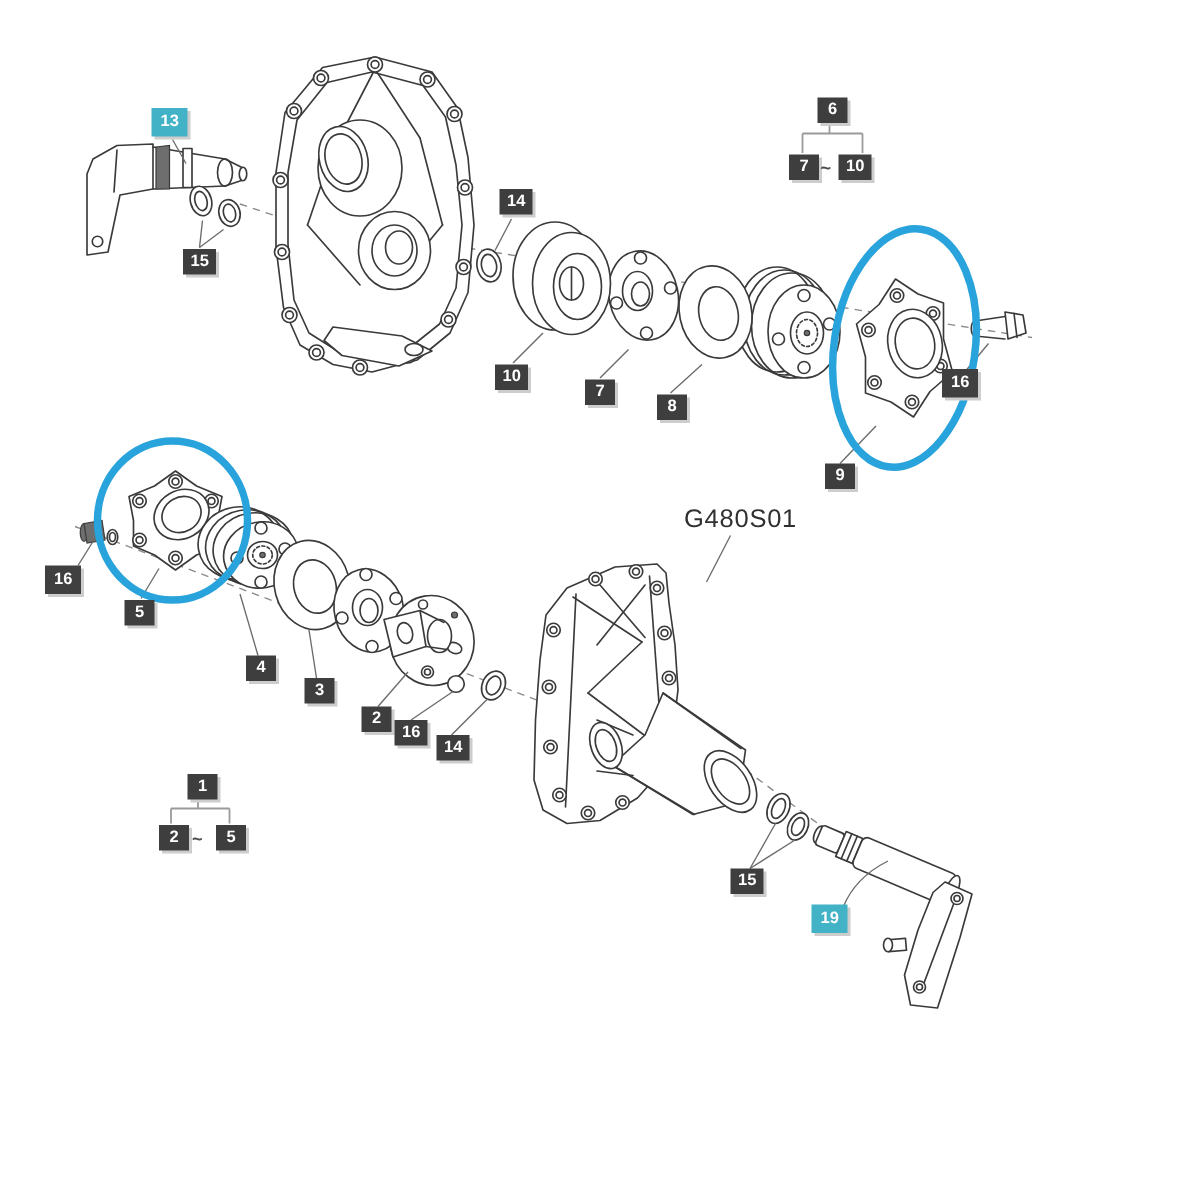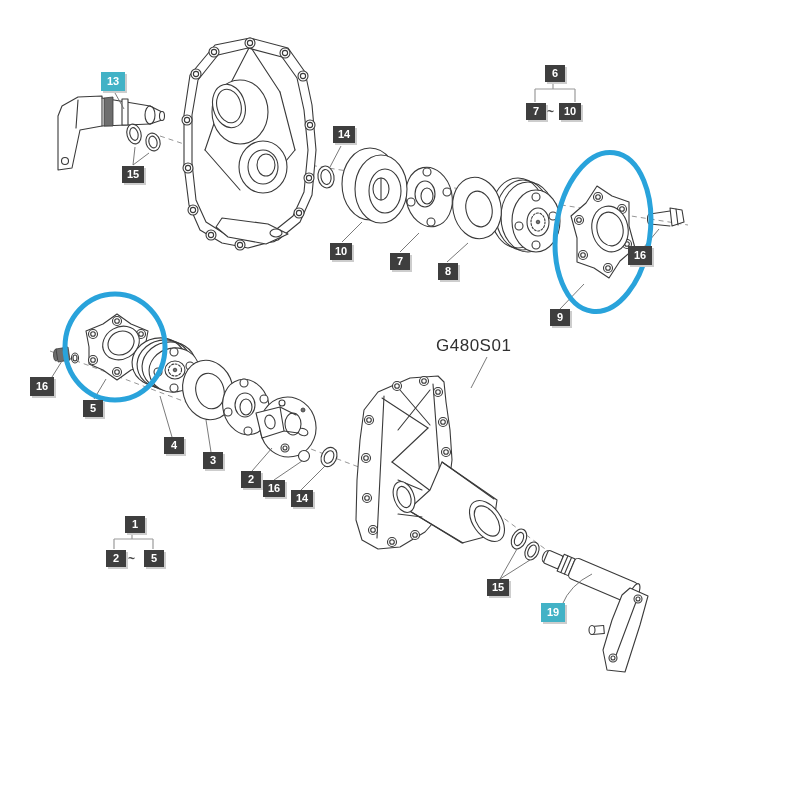--- a/index.html
+++ b/index.html
@@ -431,15 +431,15 @@
   <div class="plabel dark" style="left:241px;top:471px">2</div>
   <div class="plabel dark" style="left:263px;top:480px">16</div>
   <div class="plabel dark" style="left:291px;top:490px">14</div>
   <div class="plabel dark" style="left:125px;top:516px">1</div>
   <div class="plabel dark" style="left:106px;top:550px">2</div>
   <div class="plabel dark" style="left:144px;top:550px">5</div>
   <span class="tilde" style="left:128px;top:552px">~</span>
   <div class="plabel dark" style="left:487px;top:579px">15</div>
   <div class="plabel teal" style="left:541px;top:603px">19</div>
 
-  <div class="code" style="left:436px;top:336px">G480S01</div>
+  <div class="code" style="left:456px;top:336px">G480S01</div>
 
 </div>
 
 </body></html>

